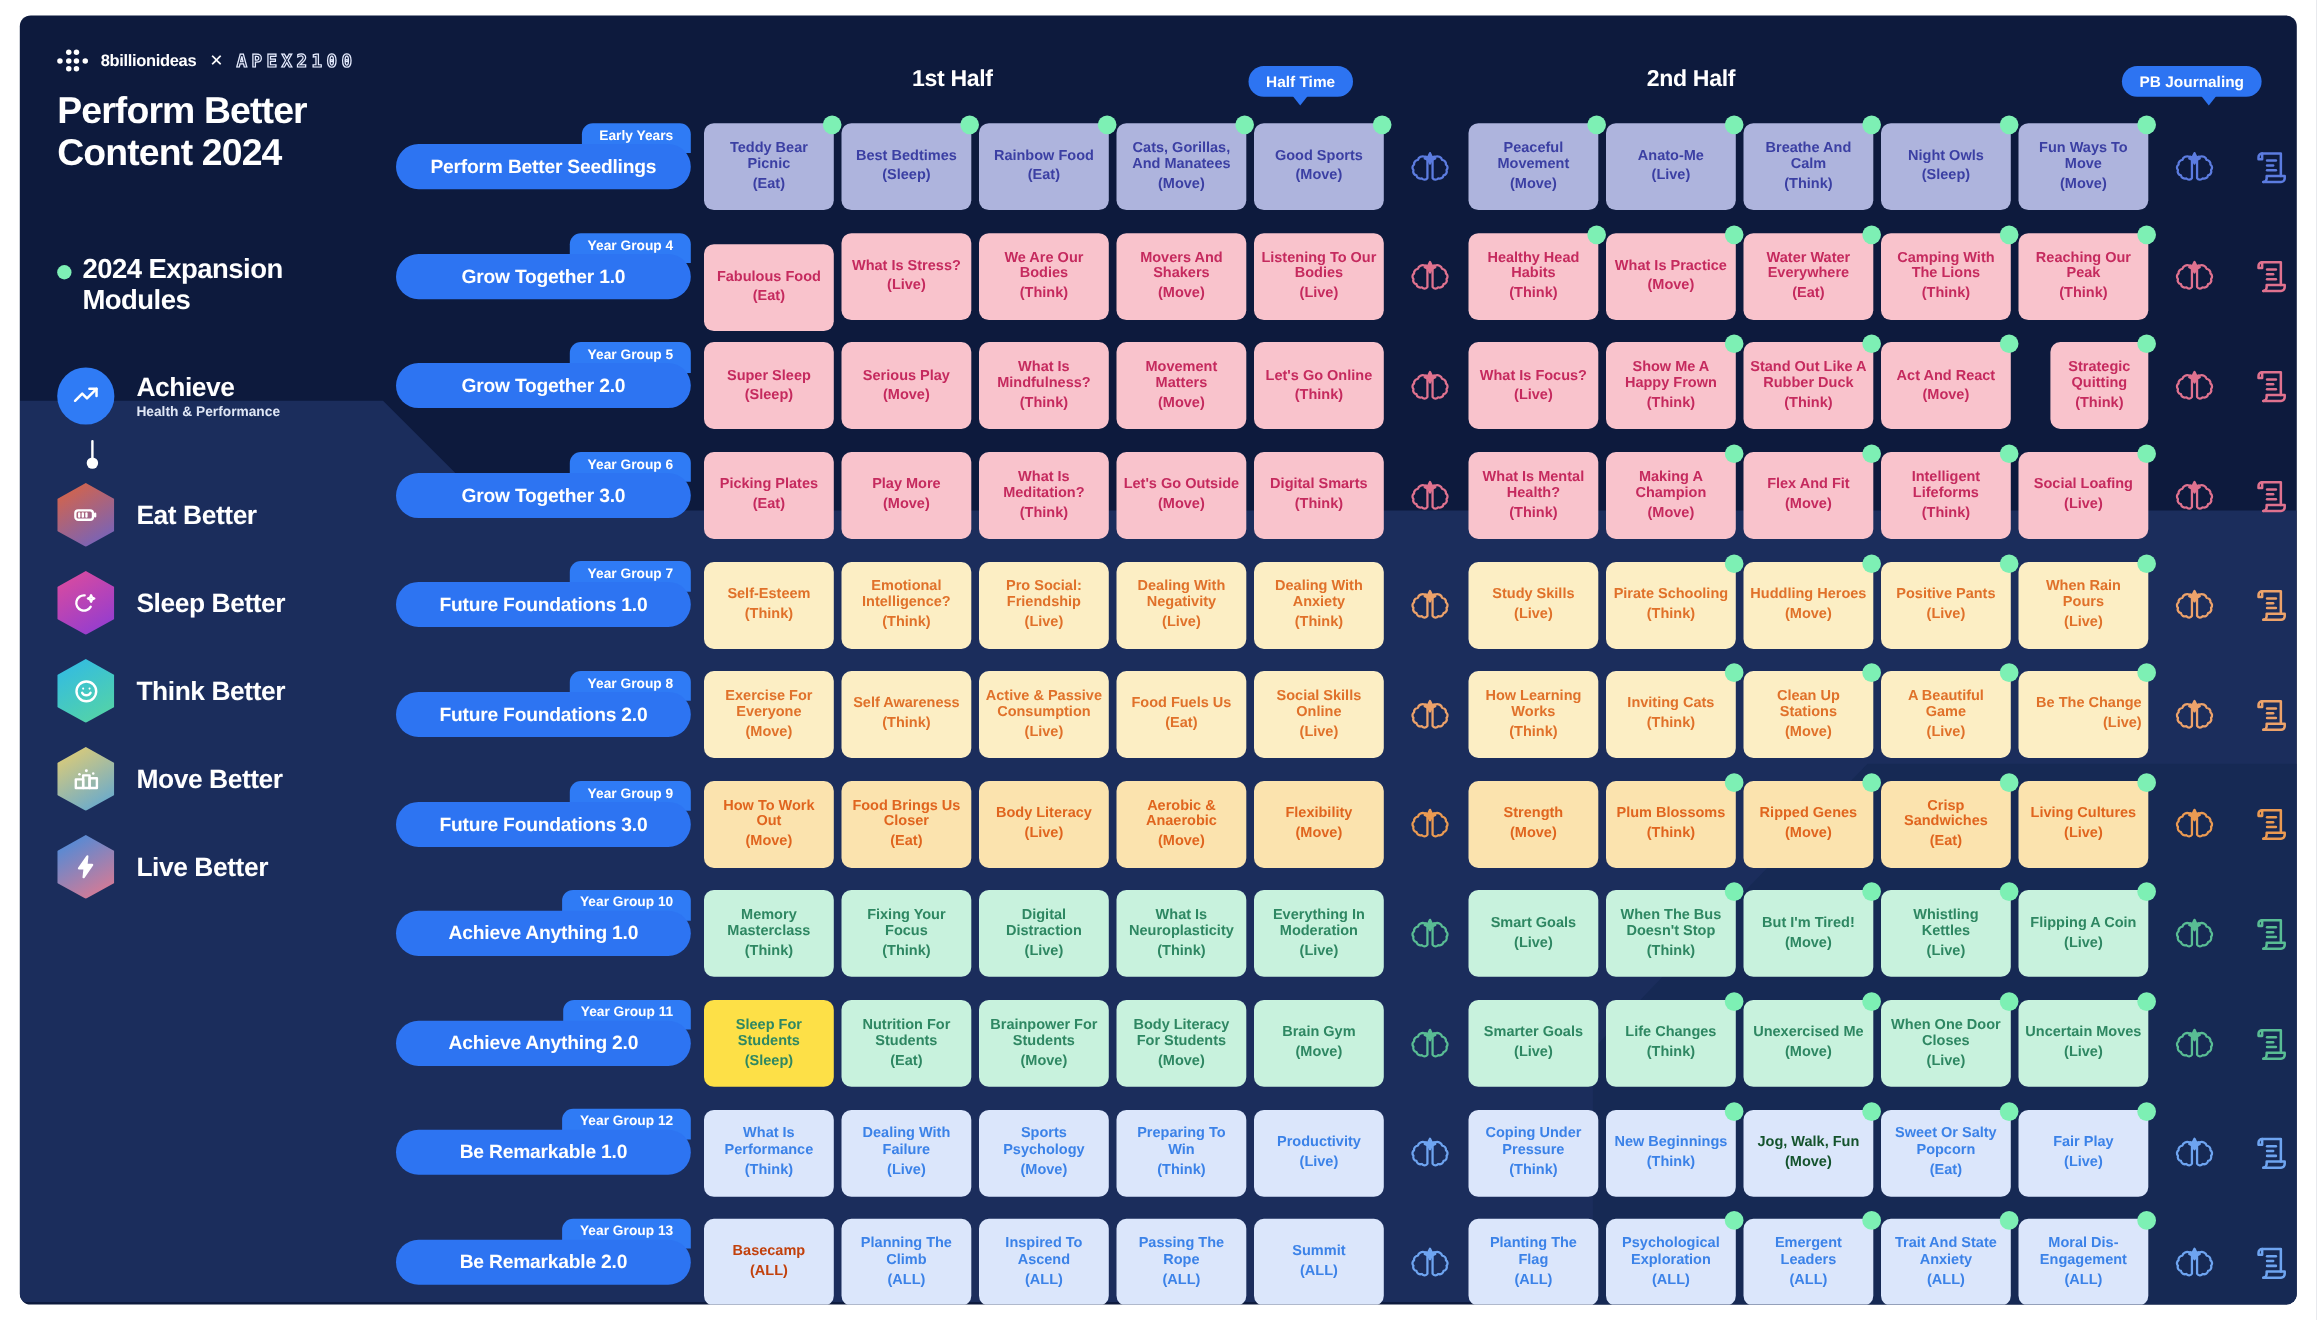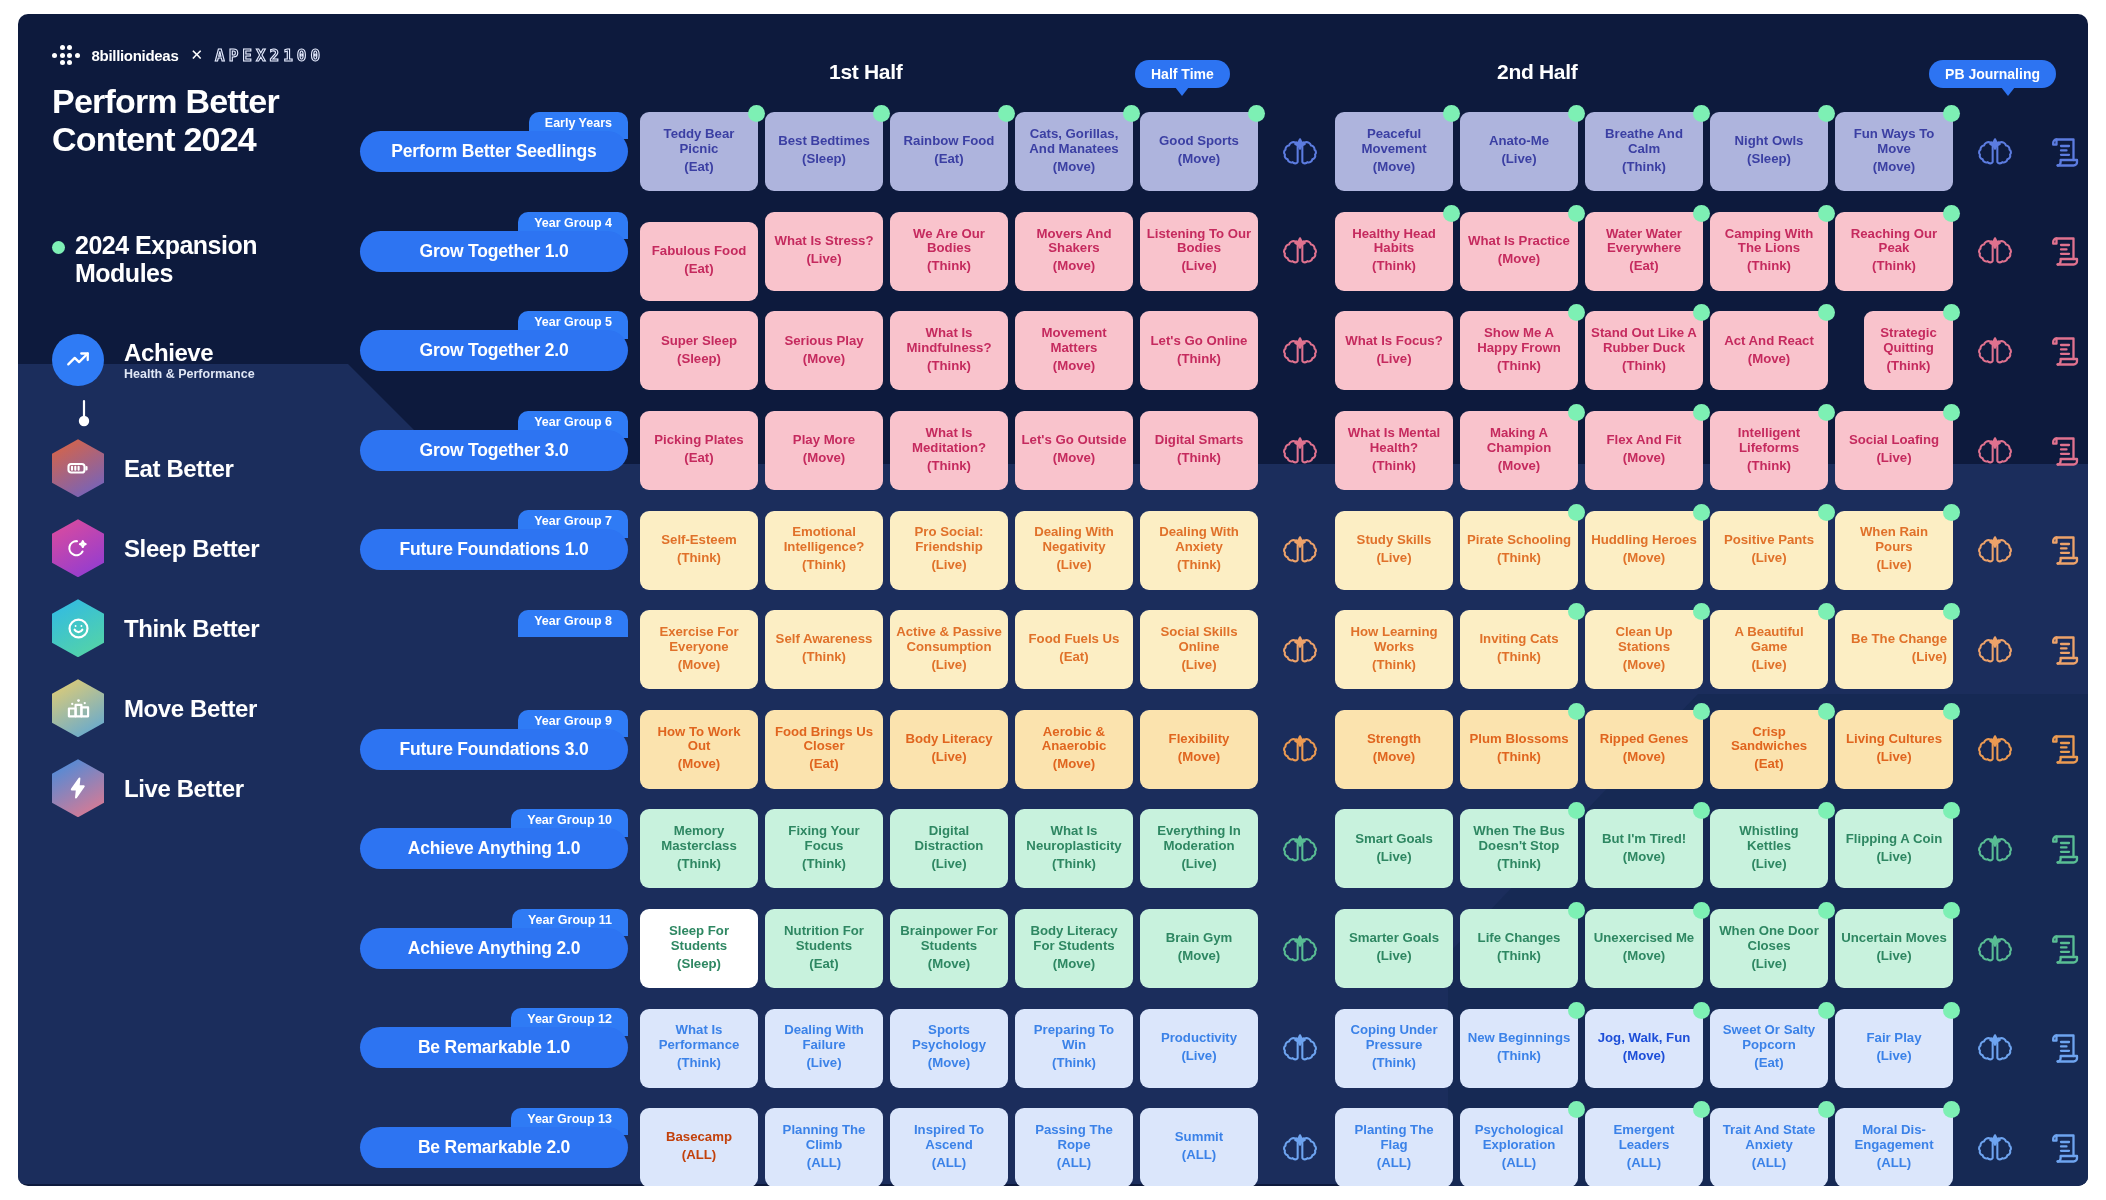--- a/index.html
+++ b/index.html
@@ -263,20 +263,21 @@
         <div class="pillgrp">
           <div class="tag">Year Group 6</div>
           <div class="pillbtn">Grow Together 3.0</div>
         </div>
         <div class="pillgrp">
           <div class="tag">Year Group 7</div>
           <div class="pillbtn">Future Foundations 1.0</div>
         </div>
         <div class="pillgrp">
           <div class="tag">Year Group 8</div>
+          <div class="pillbtn">Future Foundations 2.0</div>
         </div>
         <div class="pillgrp">
           <div class="tag">Year Group 9</div>
           <div class="pillbtn">Future Foundations 3.0</div>
         </div>
         <div class="pillgrp">
           <div class="tag">Year Group 10</div>
           <div class="pillbtn">Achieve Anything 1.0</div>
         </div>
         <div class="pillgrp">
@@ -1087,21 +1088,21 @@
       <path d="M25.5 25H12.6v2.2c0 1.8-1.3 3.3-3.1 3.3"></path>
       <line x1="13" y1="11" x2="21" y2="11"></line>
       <line x1="13" y1="15.4" x2="18.5" y2="15.4"></line>
       <line x1="13" y1="19.8" x2="21" y2="19.8"></line>
     </g>
               </svg>
             </div>
           </div>
           <div class="row">
             <div class="cell">
-              <div class="card" style="background: #ffffff; color: rgb(46, 135, 98);">
+              <div class="card" style="background: #fde047; color: rgb(46, 135, 98);">
                 <div class="t">Sleep For Students</div>
                 <div class="s">(Sleep)</div>
               </div>
             </div>
             <div class="cell">
               <div class="card" style="background: rgb(200, 242, 221); color: rgb(46, 135, 98);">
                 <div class="t">Nutrition For Students</div>
                 <div class="s">(Eat)</div>
               </div>
             </div>
@@ -1238,21 +1239,21 @@
               </div>
             </div>
             <div class="cell">
               <div class="card" style="background: rgb(219, 230, 251); color: rgb(59, 130, 232);">
                 <div class="t">New Beginnings</div>
                 <div class="s">(Think)</div>
                 <span class="newdot" style="background: rgb(125, 240, 180);"></span>
               </div>
             </div>
             <div class="cell">
-              <div class="card" style="background: rgb(219, 230, 251); color: #1d4ed8;">
+              <div class="card" style="background: rgb(219, 230, 251); color: #14532d;">
                 <div class="t">Jog, Walk, Fun</div>
                 <div class="s">(Move)</div>
                 <span class="newdot" style="background: rgb(125, 240, 180);"></span>
               </div>
             </div>
             <div class="cell">
               <div class="card" style="background: rgb(219, 230, 251); color: rgb(59, 130, 232);">
                 <div class="t">Sweet Or Salty Popcorn</div>
                 <div class="s">(Eat)</div>
                 <span class="newdot" style="background: rgb(125, 240, 180);"></span>

